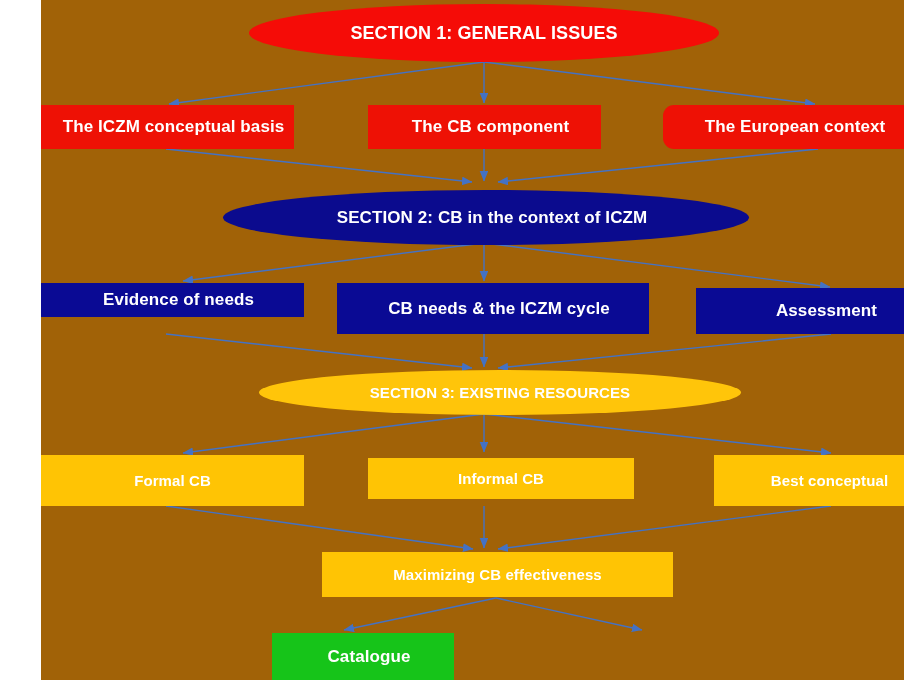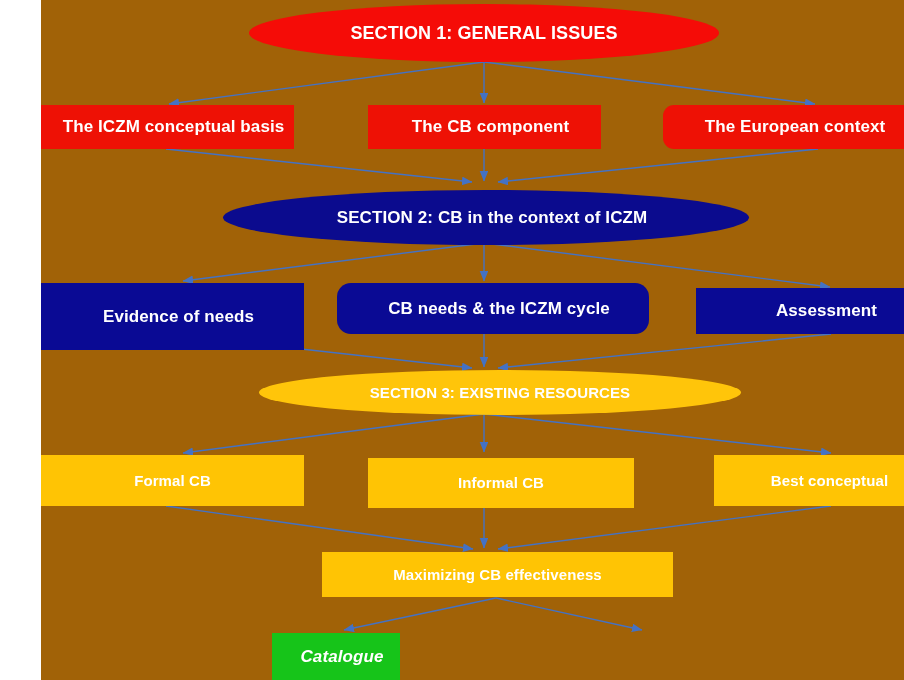--- a/index.html
+++ b/index.html
@@ -111,50 +111,50 @@
   </div>
 
   <div class="node red t17" style="left:622px; top:105px; width:252px; height:44px;border-radius:11px;">
     <span>The European context</span>
   </div>
 
   <div class="node ellipse ell-navy t17" style="left:182px; top:190px; width:526px; height:55px;">
     <span class="sec-label">SECTION 2:   CB in the context of ICZM</span>
   </div>
 
-  <div class="node navy t17" style="left:0px; top:283px; width:263px; height:67px;">
+  <div class="node navy t17" style="left:0px; top:283px; width:263px; height:34px;">
     <span>Evidence of needs</span>
   </div>
 
-  <div class="node navy t17" style="left:296px; top:283px; width:312px; height:51px;border-radius:14px;">
+  <div class="node navy t17" style="left:296px; top:283px; width:312px; height:51px;">
     <span>CB needs &amp; the ICZM cycle</span>
   </div>
 
   <div class="node navy t17" style="left:655px; top:288px; width:249px; height:46px;">
     <span>Assessment</span>
   </div>
 
   <div class="node ellipse ell-gold t16" style="left:218px; top:370px; width:482px; height:45px;">
     <span class="sec-label">SECTION 3:  EXISTING RESOURCES</span>
   </div>
 
   <div class="node gold t16" style="left:0px; top:455px; width:263px; height:51px;">
     <span>Formal CB</span>
   </div>
 
-  <div class="node gold t16" style="left:327px; top:458px; width:266px; height:50px;">
+  <div class="node gold t16" style="left:327px; top:458px; width:266px; height:41px;">
     <span>Informal CB</span>
   </div>
 
   <div class="node gold t16" style="left:673px; top:455px; width:231px; height:51px;">
     <span>Best conceptual</span>
   </div>
 
   <div class="node gold t16" style="left:281px; top:552px; width:351px; height:45px;">
     <span>Maximizing CB effectiveness</span>
   </div>
 
-  <div class="node green t17" style="left:231px; top:633px; width:128px; height:47px;font-style:italic;">
+  <div class="node green t17" style="left:231px; top:633px; width:182px; height:47px;">
     <span>Catalogue</span>
   </div>
 
 
 </div>
 
 </body></html>

